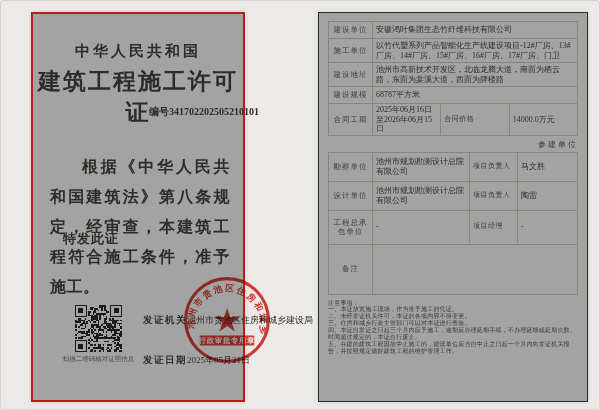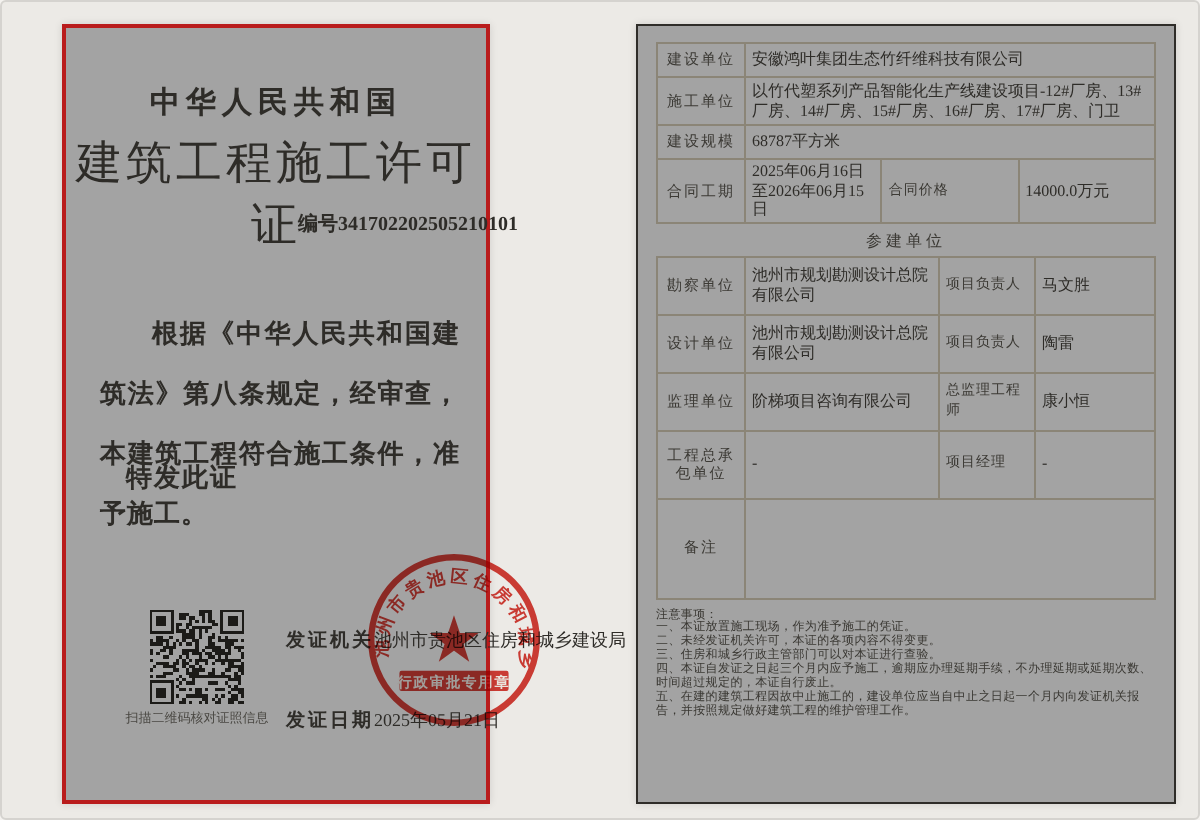--- a/index.html
+++ b/index.html
@@ -11,23 +11,23 @@
 
   .page{position:absolute;top:11px;height:390px;background:#a3a3a3;
         box-shadow:0 0 4px rgba(0,0,0,.12);}
   .page.left{left:30px;width:214px;border:2px solid #b91c1c;}
   .page.right{left:317px;width:270px;border:1.5px solid #2f2d29;padding:8px 9px 4px 9px;overflow:hidden;}
 
   
   .country{position:absolute;top:28px;left:0;width:100%;text-align:center;
            font-size:15px;font-weight:bold;letter-spacing:3px;}
   .main-title{position:absolute;top:52px;left:0;width:100%;text-align:center;
-              font-size:23px;font-weight:normal;letter-spacing:2px;}
+              font-size:23px;font-weight:bold;letter-spacing:2px;}
   .serial{position:absolute;top:91px;left:116px;font-size:10px;font-weight:bold;white-space:nowrap;}
-  .decree{position:absolute;top:138px;left:17px;right:13px;font-size:13px;font-weight:bold;
+  .decree{position:absolute;top:138px;left:17px;right:13px;font-size:16px;font-weight:bold;
           line-height:30px;text-indent:2em;text-align:justify;letter-spacing:.5px;font-family:Liberation Serif, serif;}
   .hereby{position:absolute;top:216px;left:30px;font-size:13px;font-weight:bold;letter-spacing:1px;}
 
   .qr{position:absolute;top:291px;left:42px;width:47px;height:47px;}
   .qr-caption{position:absolute;top:341px;left:8px;width:115px;text-align:center;
               font-size:6.5px;color:#4a4843;}
 
   .issue-line{position:absolute;left:110px;white-space:nowrap;font-size:9px;}
   .issue-line .lbl{font-size:9.5px;font-weight:bold;letter-spacing:1.5px;}
   .issuer-line{top:300px;}
@@ -38,21 +38,21 @@
 
   
   table{width:100%;border-collapse:collapse;table-layout:fixed;}
   td{border:1px solid #8b8577;padding:1px 3px;vertical-align:middle;
      font-size:8px;line-height:9.5px;overflow:hidden;}
   td.lbl{width:44px;text-align:center;font-size:7.5px;letter-spacing:1px;color:#3c3a35;}
   td.role-lbl{width:48px;font-size:7px;letter-spacing:.5px;color:#3c3a35;}
   td.person{width:60px;}
   .r-sm{height:17px;} .r-md{height:24px;} .r-lg{height:29px;}
   .r-xl{height:34px;} .r-remark{height:50px;}
-  .section-head{text-align:center;font-size:8px;letter-spacing:2px;margin:3px 0 2px 0;color:#3c3a35;}
+  .section-head{text-align:right;font-size:8px;letter-spacing:2px;margin:3px 0 2px 0;color:#3c3a35;}
   .notes{margin-top:5px;font-size:6px;line-height:6.9px;color:#3a3833;letter-spacing:.2px;}
   .notes div{margin:0;}
 </style>
 </head>
 <body>
 
 <div class="photo">
 
   <div class="page left">
     <div class="country">中华人民共和国</div>
@@ -401,20 +401,24 @@
     <table>
       <tbody>
           <tr class="r-sm">
         <td class="lbl">建设单位</td>
         <td colspan="3">安徽鸿叶集团生态竹纤维科技有限公司</td>
       </tr>
       <tr class="r-md">
         <td class="lbl">施工单位</td>
         <td colspan="3">以竹代塑系列产品智能化生产线建设项目-12#厂房、13#厂房、14#厂房、15#厂房、16#厂房、17#厂房、门卫</td>
       </tr>
+      <tr class="r-md">
+        <td class="lbl">建设地址</td>
+        <td colspan="3">池州市高新技术开发区，北临龙腾大道，南面为栖云路，东面为棠溪大道，西面为牌楼路</td>
+      </tr>
       <tr class="r-sm">
         <td class="lbl">建设规模</td>
         <td colspan="3">68787平方米</td>
       </tr>
       <tr class="r-sm">
         <td class="lbl">合同工期</td>
         <td style="width:118px">2025年06月16日至2026年06月15日</td>
         <td class="role-lbl">合同价格</td>
         <td>14000.0万元</td>
       </tr>
@@ -430,26 +434,20 @@
         <td>池州市规划勘测设计总院有限公司</td>
         <td class="role-lbl">项目负责人</td>
         <td class="person">马文胜</td>
       </tr>
       <tr class="r-lg">
         <td class="lbl">设计单位</td>
         <td>池州市规划勘测设计总院有限公司</td>
         <td class="role-lbl">项目负责人</td>
         <td class="person">陶雷</td>
       </tr>
-      <tr class="r-lg">
-        <td class="lbl">监理单位</td>
-        <td>阶梯项目咨询有限公司</td>
-        <td class="role-lbl">总监理工程师</td>
-        <td class="person">康小恒</td>
-      </tr>
       <tr class="r-xl">
         <td class="lbl">工程总承包单位</td>
         <td>-</td>
         <td class="role-lbl">项目经理</td>
         <td class="person">-</td>
       </tr>
       <tr class="r-remark">
         <td class="lbl">备注</td>
         <td colspan="3"></td>
       </tr>

